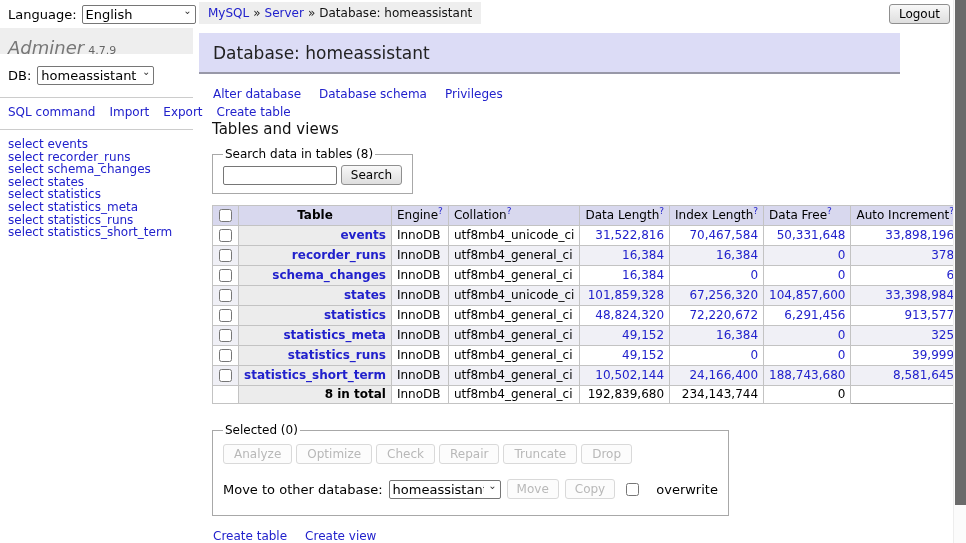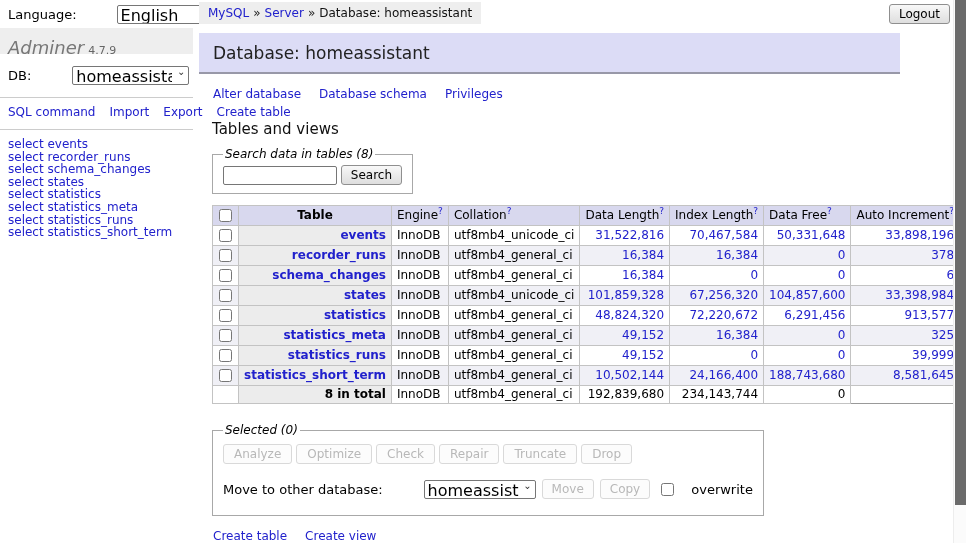--- a/index.html
+++ b/index.html
@@ -20,24 +20,23 @@
     background:#fff;color:#000;
     font-family:"DejaVu Sans","Liberation Sans",sans-serif;font-size:12px;
   }
   a{color:var(--link);text-decoration:none;cursor:pointer;}
 
   
   #language-bar{position:absolute;left:8px;top:5px;display:flex;align-items:center;gap:5px;font-size:13px;}
   .sel-wrap{position:relative;display:inline-block;}
   .sel-wrap select{
     appearance:none;-webkit-appearance:none;
-    font-family:inherit;font-size:16px;height:19px;
+    font-family:inherit;font-size:13px;height:19px;
     border:1px solid #767676;background:#fff;border-radius:2px;
     padding:0 16px 0 3px;
-    margin-left:35px;
   }
   .sel-wrap::after{
     content:"⌄";position:absolute;right:4px;top:0;font-size:10px;color:#333;pointer-events:none;
   }
   #language-select{width:114px;}
   #breadcrumb{
     position:absolute;left:199px;top:2px;height:22px;
     background:var(--breadcrumb-bg);padding:4px 9px;white-space:nowrap;font-size:12px;
   }
   #breadcrumb .sep{color:#222;margin:0 4px;}
@@ -71,21 +70,21 @@
     width:701px;background:var(--title-bg);
     border-bottom:2px solid var(--title-border);
     font-size:17px;font-weight:normal;color:#222;
     margin:0;padding:10px 14px 9px;
   }
   .links-row{margin:13px 0 0 14px;}
   .links-row a{margin-right:18px;}
   h3{font-size:15px;font-weight:normal;color:#111;margin:0;}
   #tables-heading{margin:19px 0 0 13px;}
   fieldset{border:1px solid #a8a8a8;margin:0;padding:4px 10px 8px;width:fit-content;}
-  legend{font-size:12px;padding:0 2px;font-style:italic;}
+  legend{font-size:12px;padding:0 2px;}
   #search-fieldset{margin:9px 0 0 13px;}
   #search-input{
     font-family:inherit;font-size:12px;width:114px;height:19px;
     border:1px solid #767676;border-radius:2px;padding:0 3px;background:#fff;
   }
 
   
   #tables-table{
     border-collapse:collapse;table-layout:fixed;
     margin:11px 0 0 13px;font-size:12px;

